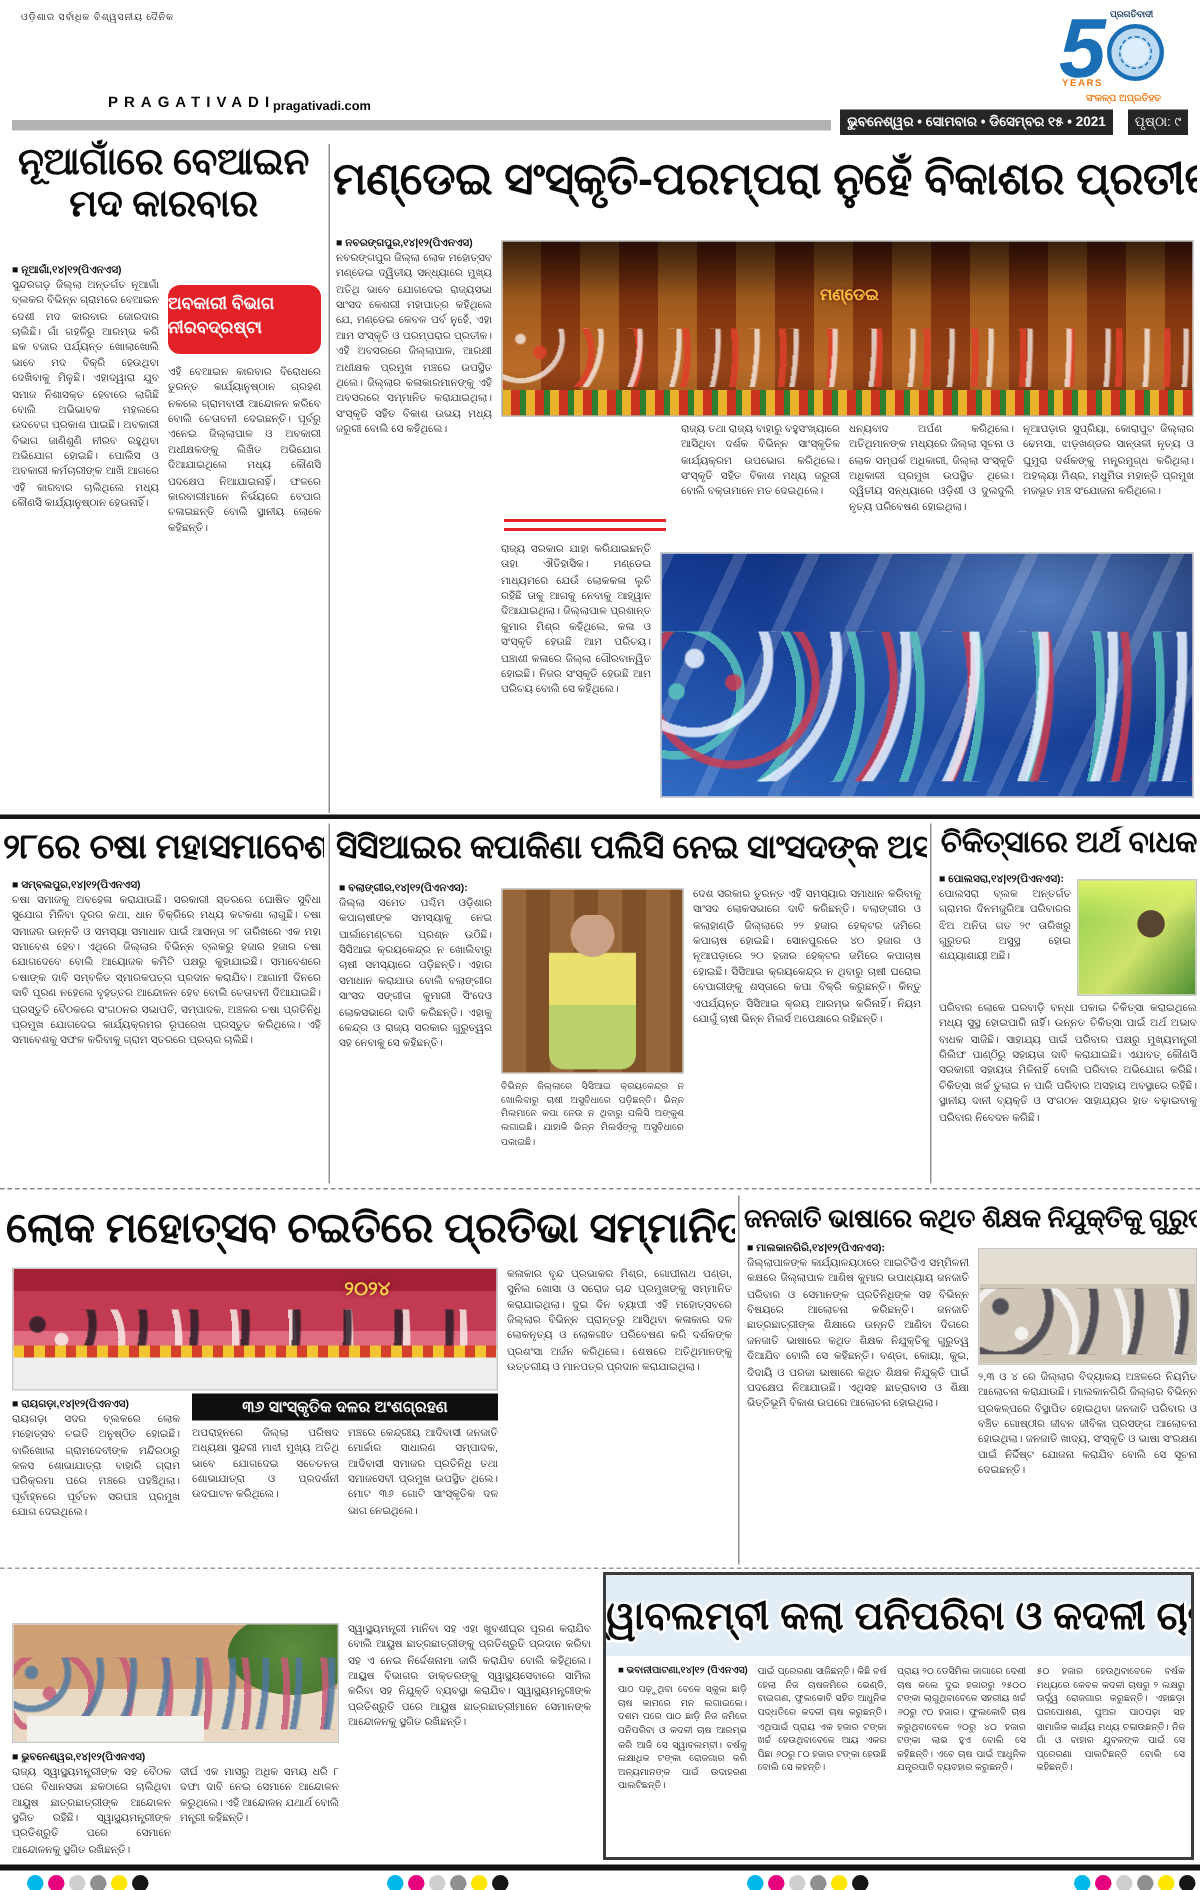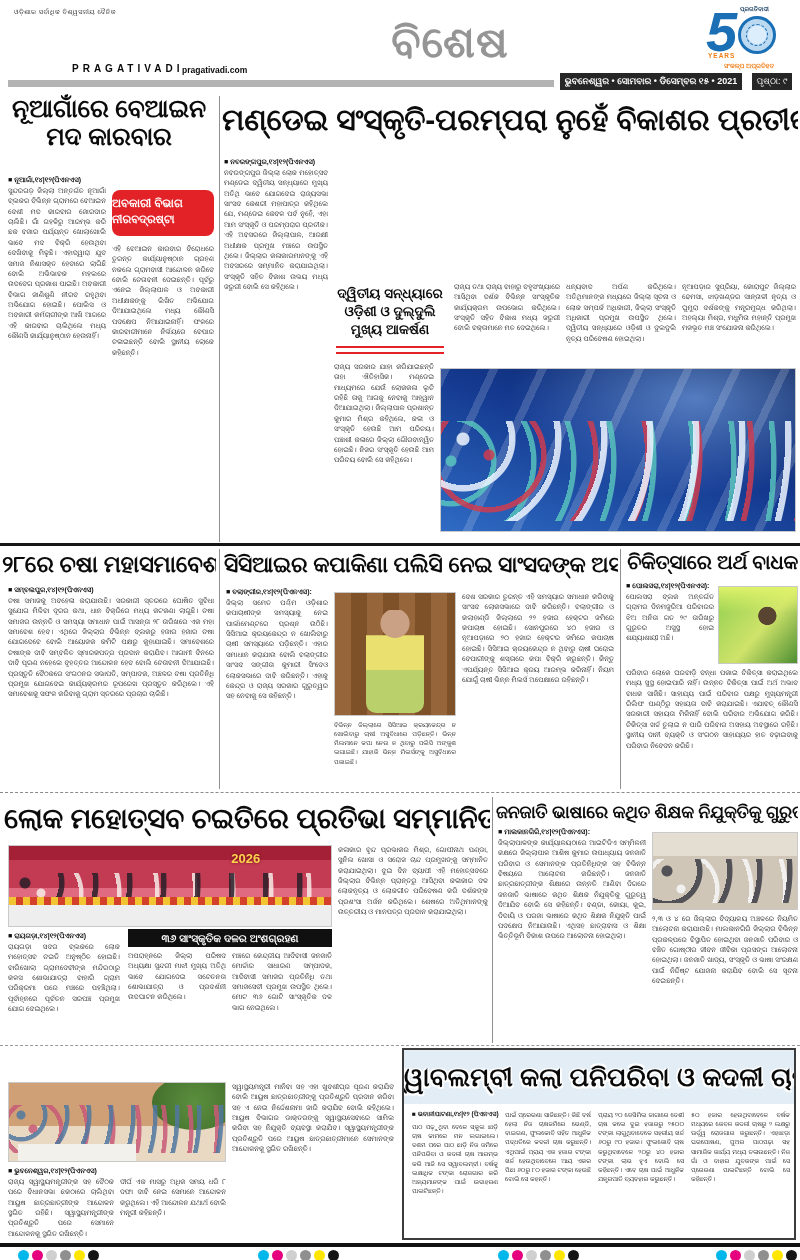--- a/index.html
+++ b/index.html
@@ -168,21 +168,20 @@
   .tree7{position:absolute;right:-6%;top:-10%;width:40%;height:70%;border-radius:50%;background:radial-gradient(circle,#5c8f3e,#3f6b2a)}
 </style>
 </head>
 <body>
 
 <div id="page">
 
   <div class="abs tagline">ଓଡ଼ିଶାର ସର୍ବାଧିକ ବିଶ୍ୱସନୀୟ ଦୈନିକ</div>
   <div class="abs logo-latin">PRAGATIVADI</div>
   <div class="abs website">pragativadi.com</div>
-  <div class="abs section-title">ବିଶେଷ</div>
   <div class="abs anniv">
     <span class="topline">ପ୍ରଗତିବାଦୀ</span>
     <span class="num">5</span>
     <span class="seal">
         <i></i>
       </span>
     <span class="years">YEARS</span>
     <span class="bottomline">ସଂକଳ୍ପ ଅପ୍ରତିହତ</span>
   </div>
   <div class="abs gray-rule"></div>
@@ -192,21 +191,25 @@
   <div class="abs a1-title hl">ନୂଆଗାଁରେ ବେଆଇନ ମଦ କାରବାର</div>
   <div class="abs byline a1-byline">■ ନୂଆଗାଁ,୧୪|୧୨(ପିଏନଏସ)</div>
   <div class="abs body-txt a1-c1">ସୁନ୍ଦରଗଡ଼ ଜିଲ୍ଲା ଅନ୍ତର୍ଗତ ନୂଆଗାଁ ବ୍ଲକର ବିଭିନ୍ନ ଗ୍ରାମରେ ବେଆଇନ ଦେଶୀ ମଦ କାରବାର ଜୋରଦାର ଚାଲିଛି। ଗାଁ ଗହଳିରୁ ଆରମ୍ଭ କରି ଛକ ବଜାର ପର୍ଯ୍ୟନ୍ତ ଖୋଲାଖୋଲି ଭାବେ ମଦ ବିକ୍ରି ହେଉଥିବା ଦେଖିବାକୁ ମିଳୁଛି। ଏହାଦ୍ୱାରା ଯୁବ ସମାଜ ନିଶାସକ୍ତ ହେବାରେ ଲାଗିଛି ବୋଲି ଅଭିଭାବକ ମହଲରେ ଉଦବେଗ ପ୍ରକାଶ ପାଇଛି। ଅବକାରୀ ବିଭାଗ ଜାଣିଶୁଣି ନୀରବ ରହୁଥିବା ଅଭିଯୋଗ ହୋଇଛି। ପୋଲିସ ଓ ଅବକାରୀ କର୍ମଚାରୀଙ୍କ ଆଖି ଆଗରେ ଏହି କାରବାର ଚାଲିଥିଲେ ମଧ୍ୟ କୌଣସି କାର୍ଯ୍ୟାନୁଷ୍ଠାନ ହେଉନାହିଁ।</div>
   <div class="abs a1-redbox">ଅବକାରୀ ବିଭାଗ ନୀରବଦ୍ରଷ୍ଟା</div>
   <div class="abs body-txt a1-c2">ଏହି ବେଆଇନ କାରବାର ବିରୋଧରେ ତୁରନ୍ତ କାର୍ଯ୍ୟାନୁଷ୍ଠାନ ଗ୍ରହଣ ନକଲେ ଗ୍ରାମବାସୀ ଆନ୍ଦୋଳନ କରିବେ ବୋଲି ଚେତାବନୀ ଦେଇଛନ୍ତି। ପୂର୍ବରୁ ଏନେଇ ଜିଲ୍ଲାପାଳ ଓ ଅବକାରୀ ଅଧୀକ୍ଷକଙ୍କୁ ଲିଖିତ ଅଭିଯୋଗ ଦିଆଯାଇଥିଲେ ମଧ୍ୟ କୌଣସି ପଦକ୍ଷେପ ନିଆଯାଇନାହିଁ। ଫଳରେ କାରବାରୀମାନେ ନିର୍ଭୟରେ ବେପାର ଚଳାଇଛନ୍ତି ବୋଲି ସ୍ଥାନୀୟ ଲୋକେ କହିଛନ୍ତି।</div>
   <div class="vrule vd1"></div>
 
   <div class="abs a2-title hl">ମଣ୍ଡେଇ ସଂସ୍କୃତି-ପରମ୍ପରା ନୁହେଁ ବିକାଶର ପ୍ରତୀକ</div>
   <div class="abs byline a2-byline">■ ନବରଙ୍ଗପୁର,୧୪|୧୨(ପିଏନଏସ)</div>
   <div class="abs body-txt a2-colL">ନବରଙ୍ଗପୁର ଜିଲ୍ଲା ଲୋକ ମହୋତ୍ସବ ମଣ୍ଡେଇ ଦ୍ୱିତୀୟ ସନ୍ଧ୍ୟାରେ ମୁଖ୍ୟ ଅତିଥି ଭାବେ ଯୋଗଦେଇ ରାଜ୍ୟସଭା ସାଂସଦ କେଶରୀ ମହାପାତ୍ର କହିଥିଲେ ଯେ, ମଣ୍ଡେଇ କେବଳ ପର୍ବ ନୁହେଁ, ଏହା ଆମ ସଂସ୍କୃତି ଓ ପରମ୍ପରାର ପ୍ରତୀକ। ଏହି ଅବସରରେ ଜିଲ୍ଲାପାଳ, ଆରକ୍ଷୀ ଅଧୀକ୍ଷକ ପ୍ରମୁଖ ମଞ୍ଚରେ ଉପସ୍ଥିତ ଥିଲେ। ଜିଲ୍ଲାର କଳାକାରମାନଙ୍କୁ ଏହି ଅବସରରେ ସମ୍ମାନିତ କରାଯାଇଥିଲା। ସଂସ୍କୃତି ସହିତ ବିକାଶ ଉଭୟ ମଧ୍ୟ ଜରୁରୀ ବୋଲି ସେ କହିଥିଲେ।</div>
-  <div class="abs a2-sub">ଦ୍ୱିତୀୟ ସନ୍ଧ୍ୟାରେ ଓଡ଼ିଶୀ ଓ ଦୁଲ୍‌ଦୁଲି ମୁଖ୍ୟ ଆକର୍ଷଣ</div>
+  <div class="photo photo1">
+    <span class="p1-label">ମଣ୍ଡେଇ</span>
+    <div class="crowd"></div>
+    <div class="flowers"></div>
+  </div>
   <div class="abs a2-subrule"></div>
   <div class="abs body-txt a2-c1">ରାଜ୍ୟ ତଥା ରାଜ୍ୟ ବାହାରୁ ବହୁସଂଖ୍ୟାରେ ଆସିଥିବା ଦର୍ଶକ ବିଭିନ୍ନ ସାଂସ୍କୃତିକ କାର୍ଯ୍ୟକ୍ରମ ଉପଭୋଗ କରିଥିଲେ। ସଂସ୍କୃତି ସହିତ ବିକାଶ ମଧ୍ୟ ଜରୁରୀ ବୋଲି ବକ୍ତାମାନେ ମତ ଦେଇଥିଲେ।</div>
   <div class="abs body-txt a2-c2">ଧନ୍ୟବାଦ ଅର୍ପଣ କରିଥିଲେ। ଅତିଥିମାନଙ୍କ ମଧ୍ୟରେ ଜିଲ୍ଲା ସୂଚନା ଓ ଲୋକ ସମ୍ପର୍କ ଅଧିକାରୀ, ଜିଲ୍ଲା ସଂସ୍କୃତି ଅଧିକାରୀ ପ୍ରମୁଖ ଉପସ୍ଥିତ ଥିଲେ। ଦ୍ୱିତୀୟ ସନ୍ଧ୍ୟାରେ ଓଡ଼ିଶୀ ଓ ଦୁଲଦୁଲି ନୃତ୍ୟ ପରିବେଷଣ ହୋଇଥିଲା।</div>
   <div class="abs body-txt a2-c3">ନୂଆପଡ଼ାର ସୁପ୍ରିୟା, କୋରାପୁଟ ଜିଲ୍ଲାର ଢେମସା, ଝାଡ଼ଖଣ୍ଡର ସାନ୍ତାଳୀ ନୃତ୍ୟ ଓ ଘୁମୁରା ଦର୍ଶକଙ୍କୁ ମନ୍ତ୍ରମୁଗ୍ଧ କରିଥିଲା। ଅହଲ୍ୟା ମିଶ୍ର, ମଧୁମିତା ମହାନ୍ତି ପ୍ରମୁଖ ମଜଭୂତ ମଞ୍ଚ ସଂଯୋଜନା କରିଥିଲେ।</div>
   <div class="abs body-txt a2-colB">ରାଜ୍ୟ ସରକାର ଯାହା କରିଯାଇଛନ୍ତି ତାହା ଐତିହାସିକ। ମଣ୍ଡେଇ ମାଧ୍ୟମରେ ଯେଉଁ ଲୋକକଳା ଲୁଚି ରହିଛି ତାକୁ ଆଗକୁ ନେବାକୁ ଆହ୍ୱାନ ଦିଆଯାଇଥିଲା। ଜିଲ୍ଲାପାଳ ପ୍ରଶାନ୍ତ କୁମାର ମିଶ୍ର କହିଥିଲେ, କଳା ଓ ସଂସ୍କୃତି ହେଉଛି ଆମ ପରିଚୟ। ପଞ୍ଚାଶୀ କଳାରେ ଜିଲ୍ଲା ଗୌରବାନ୍ୱିତ ହୋଇଛି। ନିଜର ସଂସ୍କୃତି ହେଉଛି ଆମ ପରିଚୟ ବୋଲି ସେ କହିଥିଲେ।</div>
   <div class="photo photo2">
     <div class="dancers"></div>
   </div>
 
   <div class="abs hrule1"></div>
@@ -229,21 +232,21 @@
   <div class="abs a5-title hl">ଚିକିତ୍ସାରେ ଅର୍ଥ ବାଧକ</div>
   <div class="abs byline a5-byline">■ ପୋଲସରା,୧୪|୧୨(ପିଏନଏସ):</div>
   <div class="abs body-txt a5-cA">ପୋଲସରା ବ୍ଲକ ଅନ୍ତର୍ଗତ ଗ୍ରାମର ଦିନମଜୁରିଆ ପରିବାରର ଝିଅ ଅନିତା ଗତ ୨୯ ତାରିଖରୁ ଗୁରୁତର ଅସୁସ୍ଥ ହୋଇ ଶଯ୍ୟାଶାୟୀ ଅଛି।</div>
   <div class="photo photo4"></div>
   <div class="abs body-txt a5-cB">ପରିବାର ଲୋକେ ଘରବାଡ଼ି ବନ୍ଧା ପକାଇ ଚିକିତ୍ସା କରାଇଥିଲେ ମଧ୍ୟ ସୁସ୍ଥ ହୋଇପାରି ନାହିଁ। ଉନ୍ନତ ଚିକିତ୍ସା ପାଇଁ ଅର୍ଥ ଅଭାବ ବାଧକ ସାଜିଛି। ସାହାଯ୍ୟ ପାଇଁ ପରିବାର ପକ୍ଷରୁ ମୁଖ୍ୟମନ୍ତ୍ରୀ ରିଲିଫ ପାଣ୍ଠିରୁ ସହାୟତା ଦାବି କରାଯାଇଛି। ଏଯାବତ୍ କୌଣସି ସରକାରୀ ସହାୟତା ମିଳିନାହିଁ ବୋଲି ପରିବାର ଅଭିଯୋଗ କରିଛି। ଚିକିତ୍ସା ଖର୍ଚ୍ଚ ତୁଲାଇ ନ ପାରି ପରିବାର ଅସହାୟ ଅବସ୍ଥାରେ ରହିଛି। ସ୍ଥାନୀୟ ଦାନୀ ବ୍ୟକ୍ତି ଓ ସଂଗଠନ ସାହାଯ୍ୟର ହାତ ବଢ଼ାଇବାକୁ ପରିବାର ନିବେଦନ କରିଛି।</div>
 
   <div class="abs dash1"></div>
 
   <div class="abs a6-title hl">ଲୋକ ମହୋତ୍ସବ ଚଇତିରେ ପ୍ରତିଭା ସମ୍ମାନିତ</div>
   <div class="photo photo5">
-    <span class="p5-year">2026</span>
+    <span class="p5-year">୨୦୨୪</span>
     <div class="dais"></div>
     <div class="garland"></div>
   </div>
   <div class="abs body-txt a6-right">କଳାକାର ବୃନ୍ଦ ପ୍ରଭାକର ମିଶ୍ର, ଗୋପୀନାଥ ପଣ୍ଡା, ସୁନିଲ ଖୋସା ଓ ସରୋଜ ଚାନ୍ଦ ପ୍ରମୁଖଙ୍କୁ ସମ୍ମାନିତ କରାଯାଇଥିଲା। ଦୁଇ ଦିନ ବ୍ୟାପୀ ଏହି ମହୋତ୍ସବରେ ଜିଲ୍ଲାର ବିଭିନ୍ନ ପ୍ରାନ୍ତରୁ ଆସିଥିବା କଳାକାର ଦଳ ଲୋକନୃତ୍ୟ ଓ ଲୋକଗୀତ ପରିବେଷଣ କରି ଦର୍ଶକଙ୍କ ପ୍ରଶଂସା ଅର୍ଜନ କରିଥିଲେ। ଶେଷରେ ଅତିଥିମାନଙ୍କୁ ଉତ୍ତରୀୟ ଓ ମାନପତ୍ର ପ୍ରଦାନ କରାଯାଇଥିଲା।</div>
   <div class="abs byline a6-byline">■ ରାୟଗଡ଼ା,୧୪|୧୨(ପିଏନଏସ)</div>
   <div class="abs a6-blackbox">୩୬ ସାଂସ୍କୃତିକ ଦଳର ଅଂଶଗ୍ରହଣ</div>
   <div class="abs body-txt a6-c1">ରାୟଗଡ଼ା ସଦର ବ୍ଲକରେ ଲୋକ ମହୋତ୍ସବ ଚଇତି ଅନୁଷ୍ଠିତ ହୋଇଛି। ବାରିଖୋଲା ଗ୍ରାମଦେବୀଙ୍କ ମନ୍ଦିରଠାରୁ କଳସ ଶୋଭାଯାତ୍ରା ବାହାରି ଗ୍ରାମ ପରିକ୍ରମା ପରେ ମଞ୍ଚରେ ପହଞ୍ଚିଥିଲା। ପୂର୍ବାହ୍ନରେ ପୂର୍ବତନ ସରପଞ୍ଚ ପ୍ରମୁଖ ଯୋଗ ଦେଇଥିଲେ।</div>
   <div class="abs body-txt a6-c2">ଅପରାହ୍ନରେ ଜିଲ୍ଲା ପରିଷଦ ଅଧ୍ୟକ୍ଷା ସୁନ୍ଦରୀ ମାଝୀ ମୁଖ୍ୟ ଅତିଥି ଭାବେ ଯୋଗଦେଇ ସଚେତନତା ଶୋଭାଯାତ୍ରା ଓ ପ୍ରଦର୍ଶନୀ ଉଦଘାଟନ କରିଥିଲେ।</div>
   <div class="abs body-txt a6-c3">ମଞ୍ଚରେ କେନ୍ଦ୍ରୀୟ ଆଦିବାସୀ ଜନଜାତି ମୋର୍ଚ୍ଚାର ସାଧାରଣ ସମ୍ପାଦକ, ଆଦିବାସୀ ସମାଜର ପ୍ରତିନିଧି ତଥା ସମାଜସେବୀ ପ୍ରମୁଖ ଉପସ୍ଥିତ ଥିଲେ। ମୋଟ ୩୬ ଗୋଟି ସାଂସ୍କୃତିକ ଦଳ ଭାଗ ନେଇଥିଲେ।</div>
   <div class="vrule vd4"></div>

